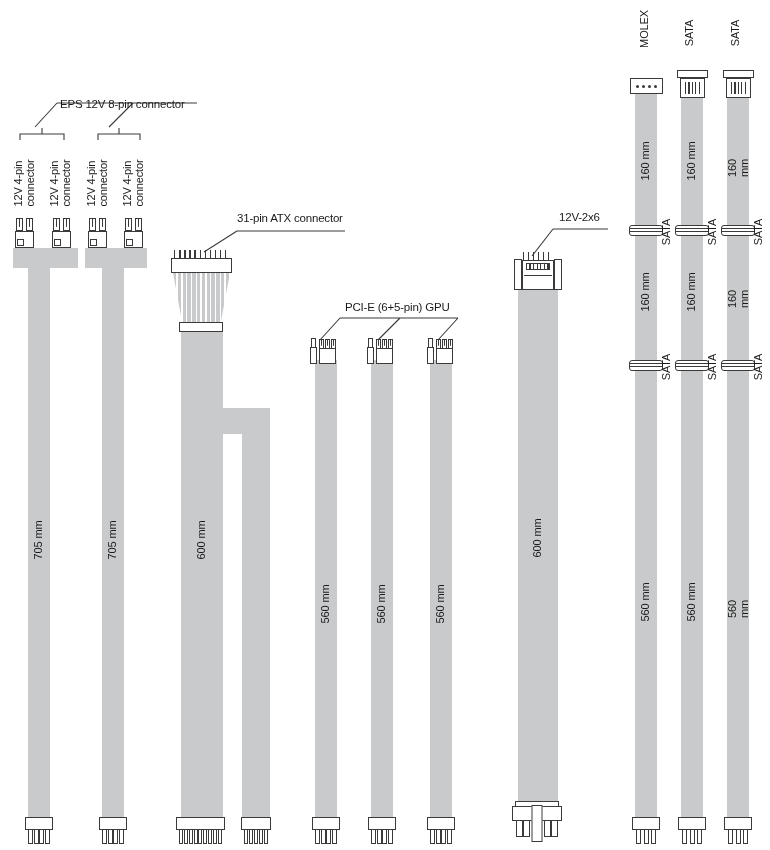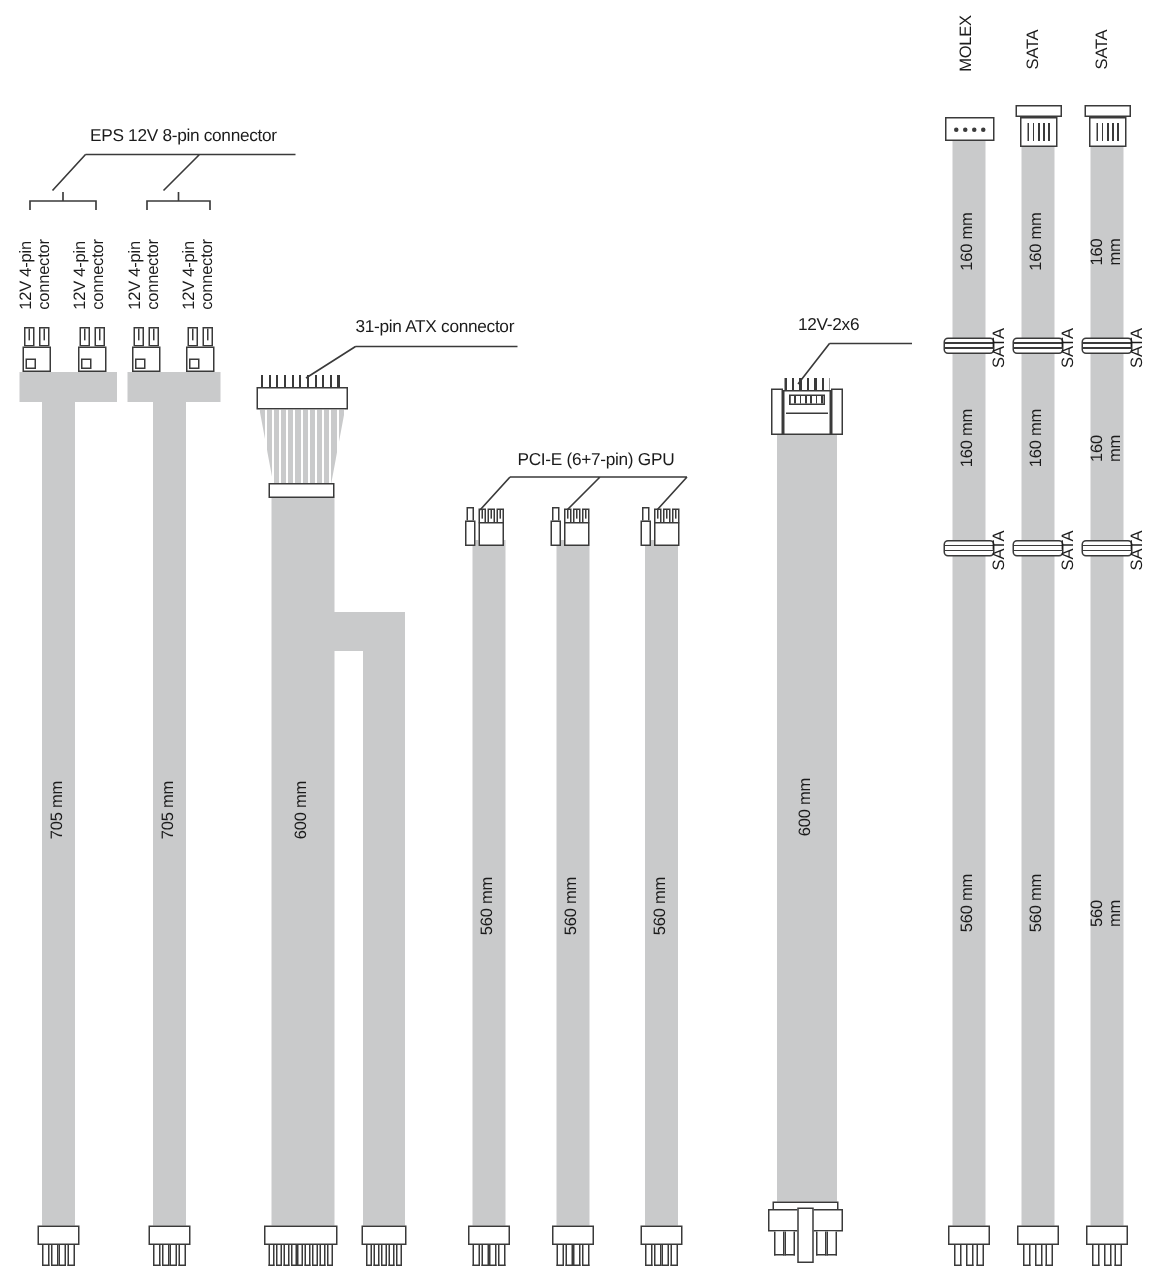--- a/index.html
+++ b/index.html
@@ -90,24 +90,24 @@
 
 <div class="canvas">
 
   <svg class="lines" width="770" height="850">
     <path d="M57 103 H197 M57 103 L35 127 M133 103 L109 127 M20 140 V134 H64 V140 M42 134 V128 M98 140 V134 H140 V140 M119 134 V128"></path>
     <path d="M237 231 H345 M237 231 L204 252"></path>
     <path d="M340 318 H458 M340 318 L320 340 M400 318 L378 340 M458 318 L438 340"></path>
     <path d="M553 229 H608 M553 229 L532 256"></path>
   </svg>
 
-  <div class="ann" style="left:60px;top:85px">EPS 12V 8-pin connector</div>
+  <div class="ann" style="left:60px;top:98px">EPS 12V 8-pin connector</div>
   <div class="ann" style="left:237px;top:212px">31-pin ATX connector</div>
-  <div class="ann" style="left:345px;top:301px">PCI-E (6+7-pin) GPU</div>
-  <div class="ann" style="left:532px;top:211px">12V-2x6</div>
+  <div class="ann" style="left:345px;top:301px">PCI-E (6+5-pin) GPU</div>
+  <div class="ann" style="left:559px;top:211px">12V-2x6</div>
 
   <div class="vtext" style="left:24px;top:183px">12V 4-pin
 connector</div>
   <div class="vtext" style="left:60px;top:183px">12V 4-pin
 connector</div>
   <div class="pconn4" style="left:15px">
     <div class="prongrow">
         <span class="prong"></span>
         <span class="prong"></span>
       </div>

